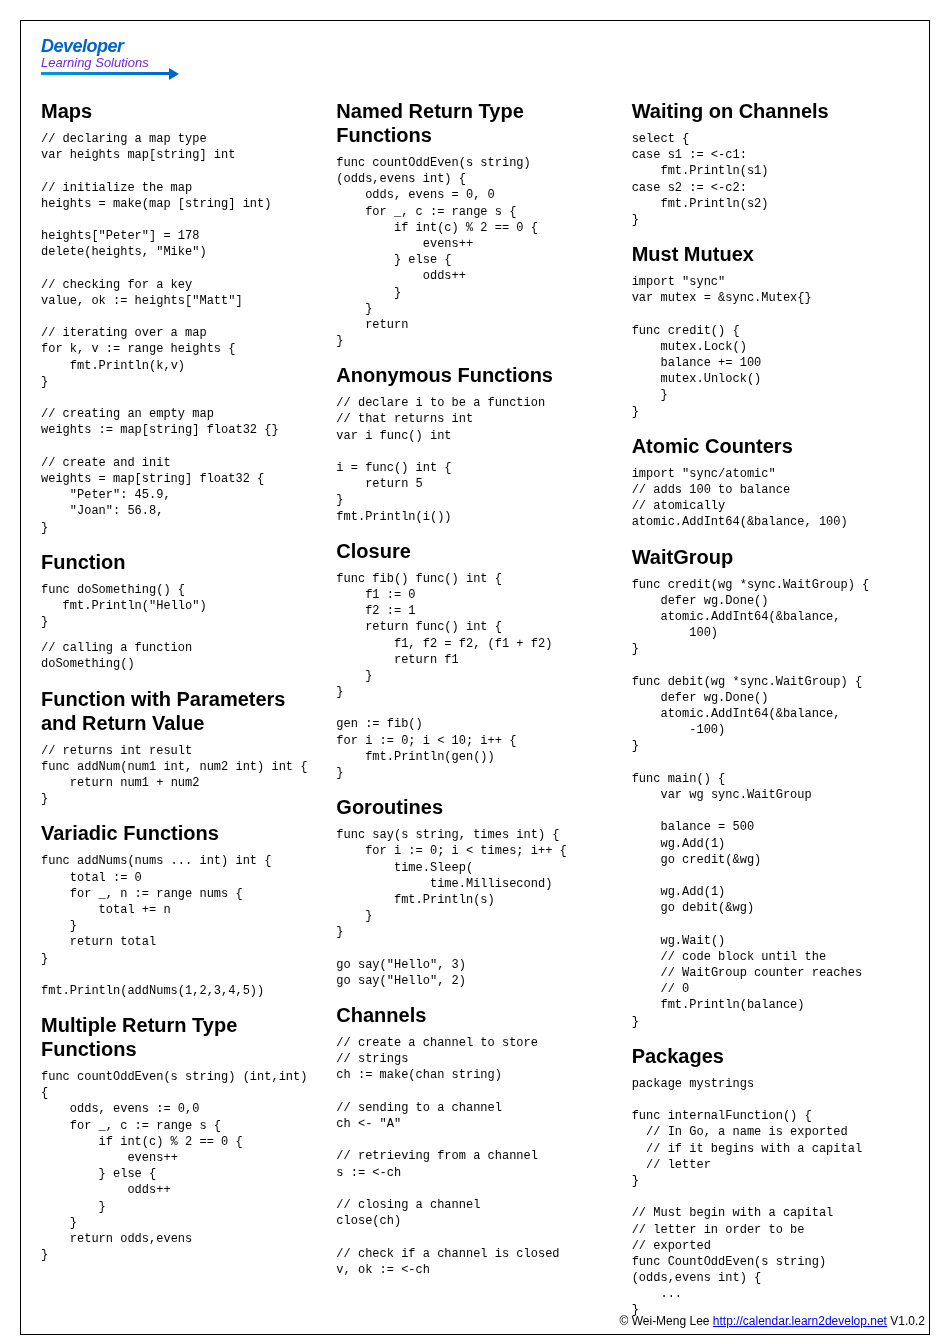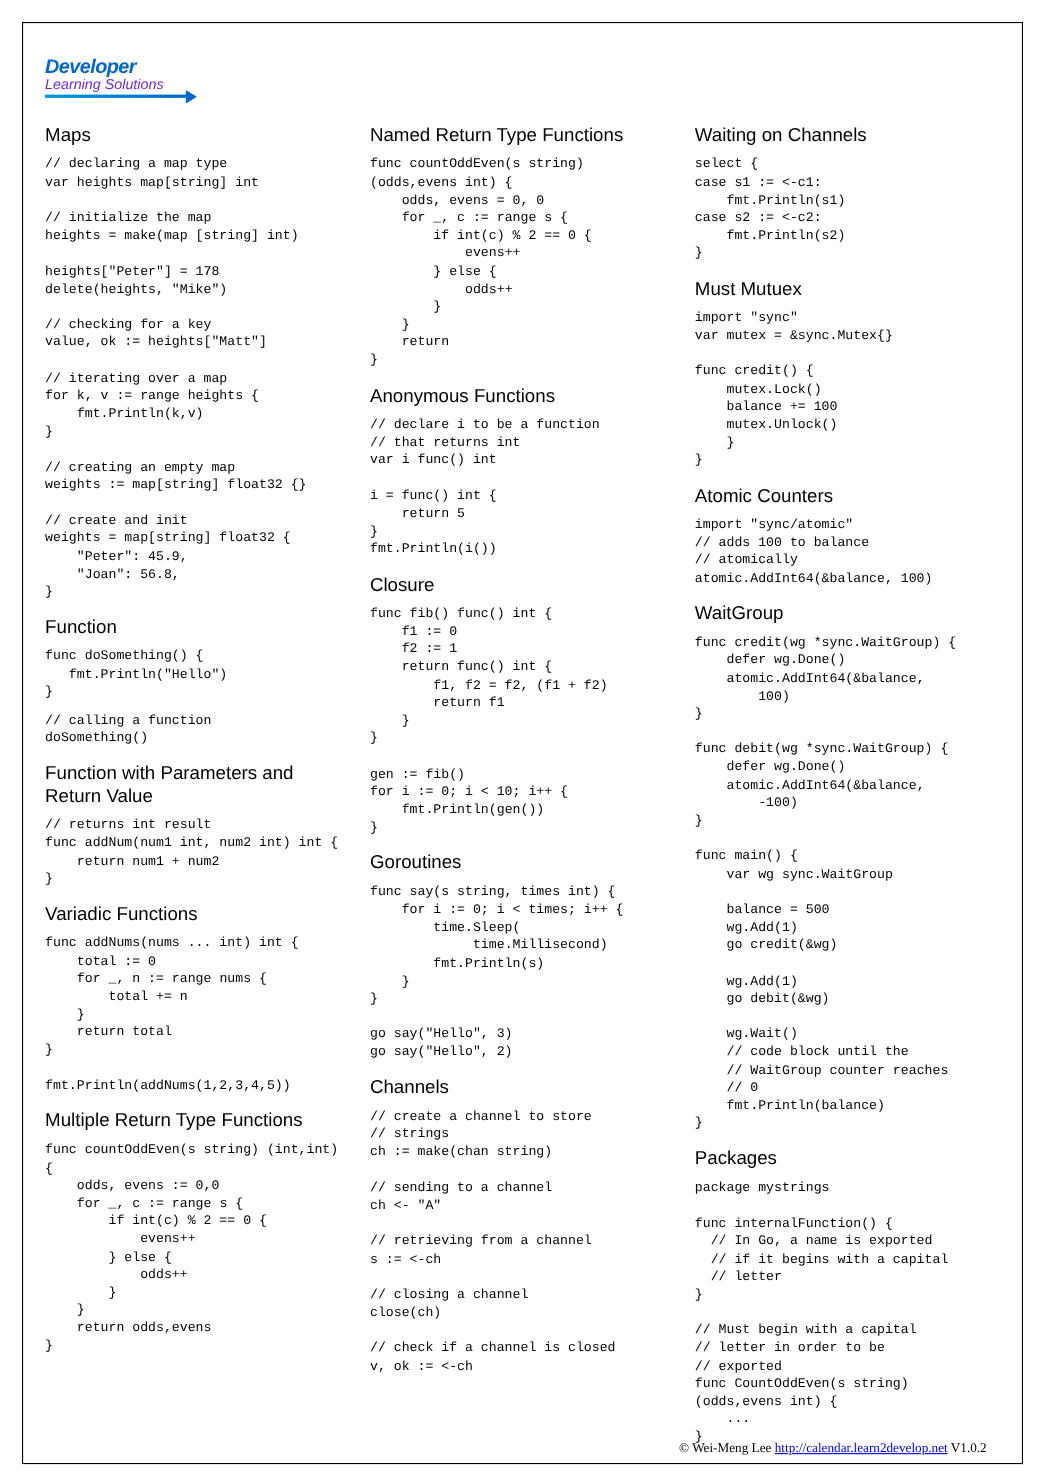--- a/index.html
+++ b/index.html
@@ -4,21 +4,21 @@
 <style>
 * { margin: 0; padding: 0; box-sizing: border-box; }
 body {
   font-family: Arial, Helvetica, sans-serif;
   background: #fff;
   padding: 20px;
   width: 950px;
 }
 .page {
   border: 1px solid #000;
-  padding: 29px 20px 5px 20px;
+  padding: 15px 20px 5px 20px;
   position: relative;
   min-height: 1300px;
 }
 .logo {
   margin-bottom: 10px;
 }
 .logo-text1 {
   color: #0066cc;
   font-weight: bold;
   font-size: 18px;
@@ -49,41 +49,41 @@
 }
 .columns {
   display: flex;
   gap: 18px;
 }
 .col {
   flex: 1;
   min-width: 0;
 }
 h2 {
-  font-size: 17px;
-  font-weight: normal;
+  font-size: 20px;
+  font-weight: bold;
   margin-top: 14px;
   margin-bottom: 8px;
   line-height: 1.2;
 }
 pre {
   font-family: "Courier New", Courier, monospace;
   font-size: 12px;
   font-weight: normal;
   line-height: 1.35;
   white-space: pre-wrap;
   word-wrap: break-word;
   margin-bottom: 10px;
 }
 .footer {
   position: absolute;
   bottom: 6px;
-  right: 32px;
+  right: 4px;
   font-size: 12px;
-  font-family: Liberation Serif, serif;
+  font-family: Liberation Sans, sans-serif;
 }
 .footer a {
   color: #0000ee;
   text-decoration: underline;
 }
 </style>
 </head>
 <body>
 
 <div class="page">

